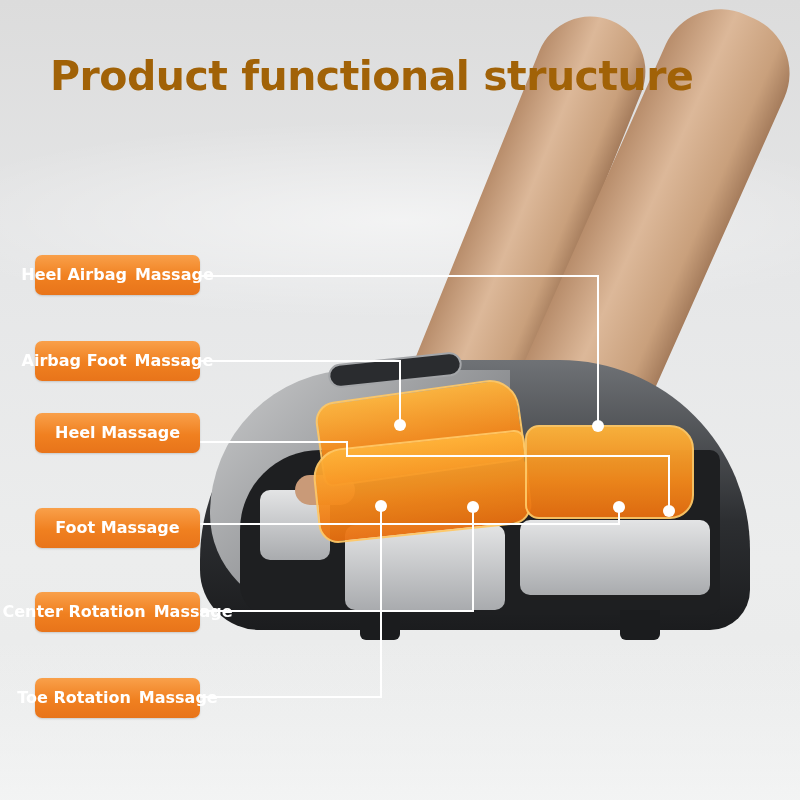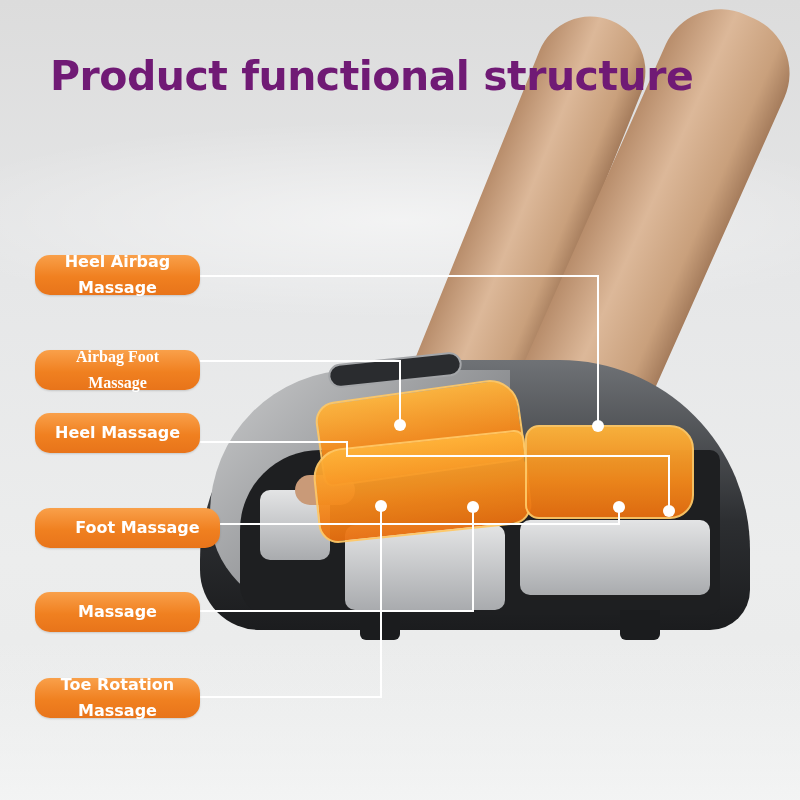--- a/index.html
+++ b/index.html
@@ -4,21 +4,21 @@
 <style>
   html, body { margin: 0; padding: 0; }
   body { width: 800px; height: 800px; overflow: hidden; position: relative;
     background: linear-gradient(180deg, #dcdcdc 0%, #e6e7e8 35%, #eceded 70%, #e9eaea 100%);
     font-family: "DejaVu Sans", sans-serif; }
   .bg-sweep { position: absolute; left: -100px; top: 120px; width: 1000px; height: 200px;
     border-radius: 50%; background: radial-gradient(ellipse at center, rgba(255,255,255,0.55), rgba(255,255,255,0) 70%); }
   .bg-floor { position: absolute; left: 0; top: 640px; width: 800px; height: 160px;
     background: linear-gradient(180deg, rgba(255,255,255,0) 0%, rgba(245,246,246,0.8) 100%); }
   .title { position: absolute; left: 50px; top: 52px; font-size: 41px; font-weight: bold;
-    color: #701a75; letter-spacing: -0.5px; white-space: nowrap; }
+    color: #a16207; letter-spacing: -0.5px; white-space: nowrap; }
   
   .leg { position: absolute; background: linear-gradient(90deg, #b88d6b, #dcb899 40%, #c9a07c 80%, #a57c5c); border-radius: 60px; }
   .leg1 { left: 560px; top: 0px; width: 110px; height: 520px; transform: rotate(22deg); transform-origin: top left; }
   .leg2 { left: 690px; top: -10px; width: 130px; height: 560px; transform: rotate(24deg); transform-origin: top left; }
   
   .device { position: absolute; left: 200px; top: 340px; width: 560px; height: 300px; }
   .shell { position: absolute; left: 0; top: 20px; width: 550px; height: 270px;
     background: linear-gradient(180deg, #6f7276 0%, #2c2e31 60%, #1b1c1e 100%);
     border-radius: 200px 190px 40px 60px; }
   .shell-rim { position: absolute; left: 10px; top: 30px; width: 300px; height: 240px;
@@ -29,24 +29,24 @@
   .panel { position: absolute; left: 128px; top: 18px; width: 130px; height: 20px; border-radius: 12px;
     background: #2a2c2f; border: 2px solid #a4a6a9; transform: rotate(-6deg); }
   .pad { position: absolute; background: linear-gradient(180deg, #ffb43a, #f58a1b 60%, #e86f10);
     border: 2px solid #ffc866; opacity: 0.95; }
   .pad1 { left: 118px; top: 50px; width: 200px; height: 80px; border-radius: 20px 30px 10px 10px; transform: rotate(-8deg); }
   .pad2 { left: 115px; top: 100px; width: 210px; height: 90px; border-radius: 30px 10px 20px 20px; transform: rotate(-6deg); }
   .pad3 { left: 325px; top: 85px; width: 165px; height: 90px; border-radius: 14px 24px 24px 14px; }
   .toes { position: absolute; left: 95px; top: 135px; width: 60px; height: 30px; border-radius: 20px; background: #c99a78; }
   .base-foot { position: absolute; top: 270px; width: 40px; height: 30px; background: #1b1c1e; border-radius: 0 0 6px 6px; }
   
-  .label { position: absolute; left: 35px; width: 165px; height: 40px; border-radius: 15px;
+  .label { position: absolute; left: 35px; width: 165px; height: 40px; border-radius: 7px;
     background: linear-gradient(180deg, #f9a04a 0%, #f08020 55%, #e8741a 100%);
     color: #fff; font-weight: bold; font-size: 16px; line-height: 18px; text-align: center;
-    display: flex; flex-direction: column; justify-content: center; align-items: center;
+    display: flex; flex-direction: row; justify-content: center; align-items: center;
     box-shadow: 0 1px 2px rgba(0,0,0,0.15); gap: 8px; }
   .label span { display: block; white-space: nowrap; }
   svg.lines { position: absolute; left: 0; top: 0; width: 800px; height: 800px; pointer-events: none; }
 </style>
 </head>
 <body>
 
 <div class="bg-sweep"></div>
 <div class="bg-floor"></div>
 
@@ -87,29 +87,30 @@
     <circle cx="381" cy="506" r="6"></circle>
   </g>
 </svg>
 
 <div class="title">Product functional structure</div>
 
 <div class="label" style="top:255px;">
   <span>Heel Airbag</span>
   <span>Massage</span>
 </div>
-<div class="label" style="top:350px;font-family:Liberation Serif, serif;">
+<div class="label" style="top:341px;">
   <span>Airbag Foot</span>
   <span>Massage</span>
 </div>
 <div class="label" style="top:413px;">
   <span>Heel Massage</span>
 </div>
-<div class="label" style="top:508px;padding-left:20px;">
+<div class="label" style="top:508px;">
   <span>Foot Massage</span>
 </div>
 <div class="label" style="top:592px;">
+  <span>Center Rotation</span>
   <span>Massage</span>
 </div>
 <div class="label" style="top:678px;">
   <span>Toe Rotation</span>
   <span>Massage</span>
 </div>
 
 </body></html>

